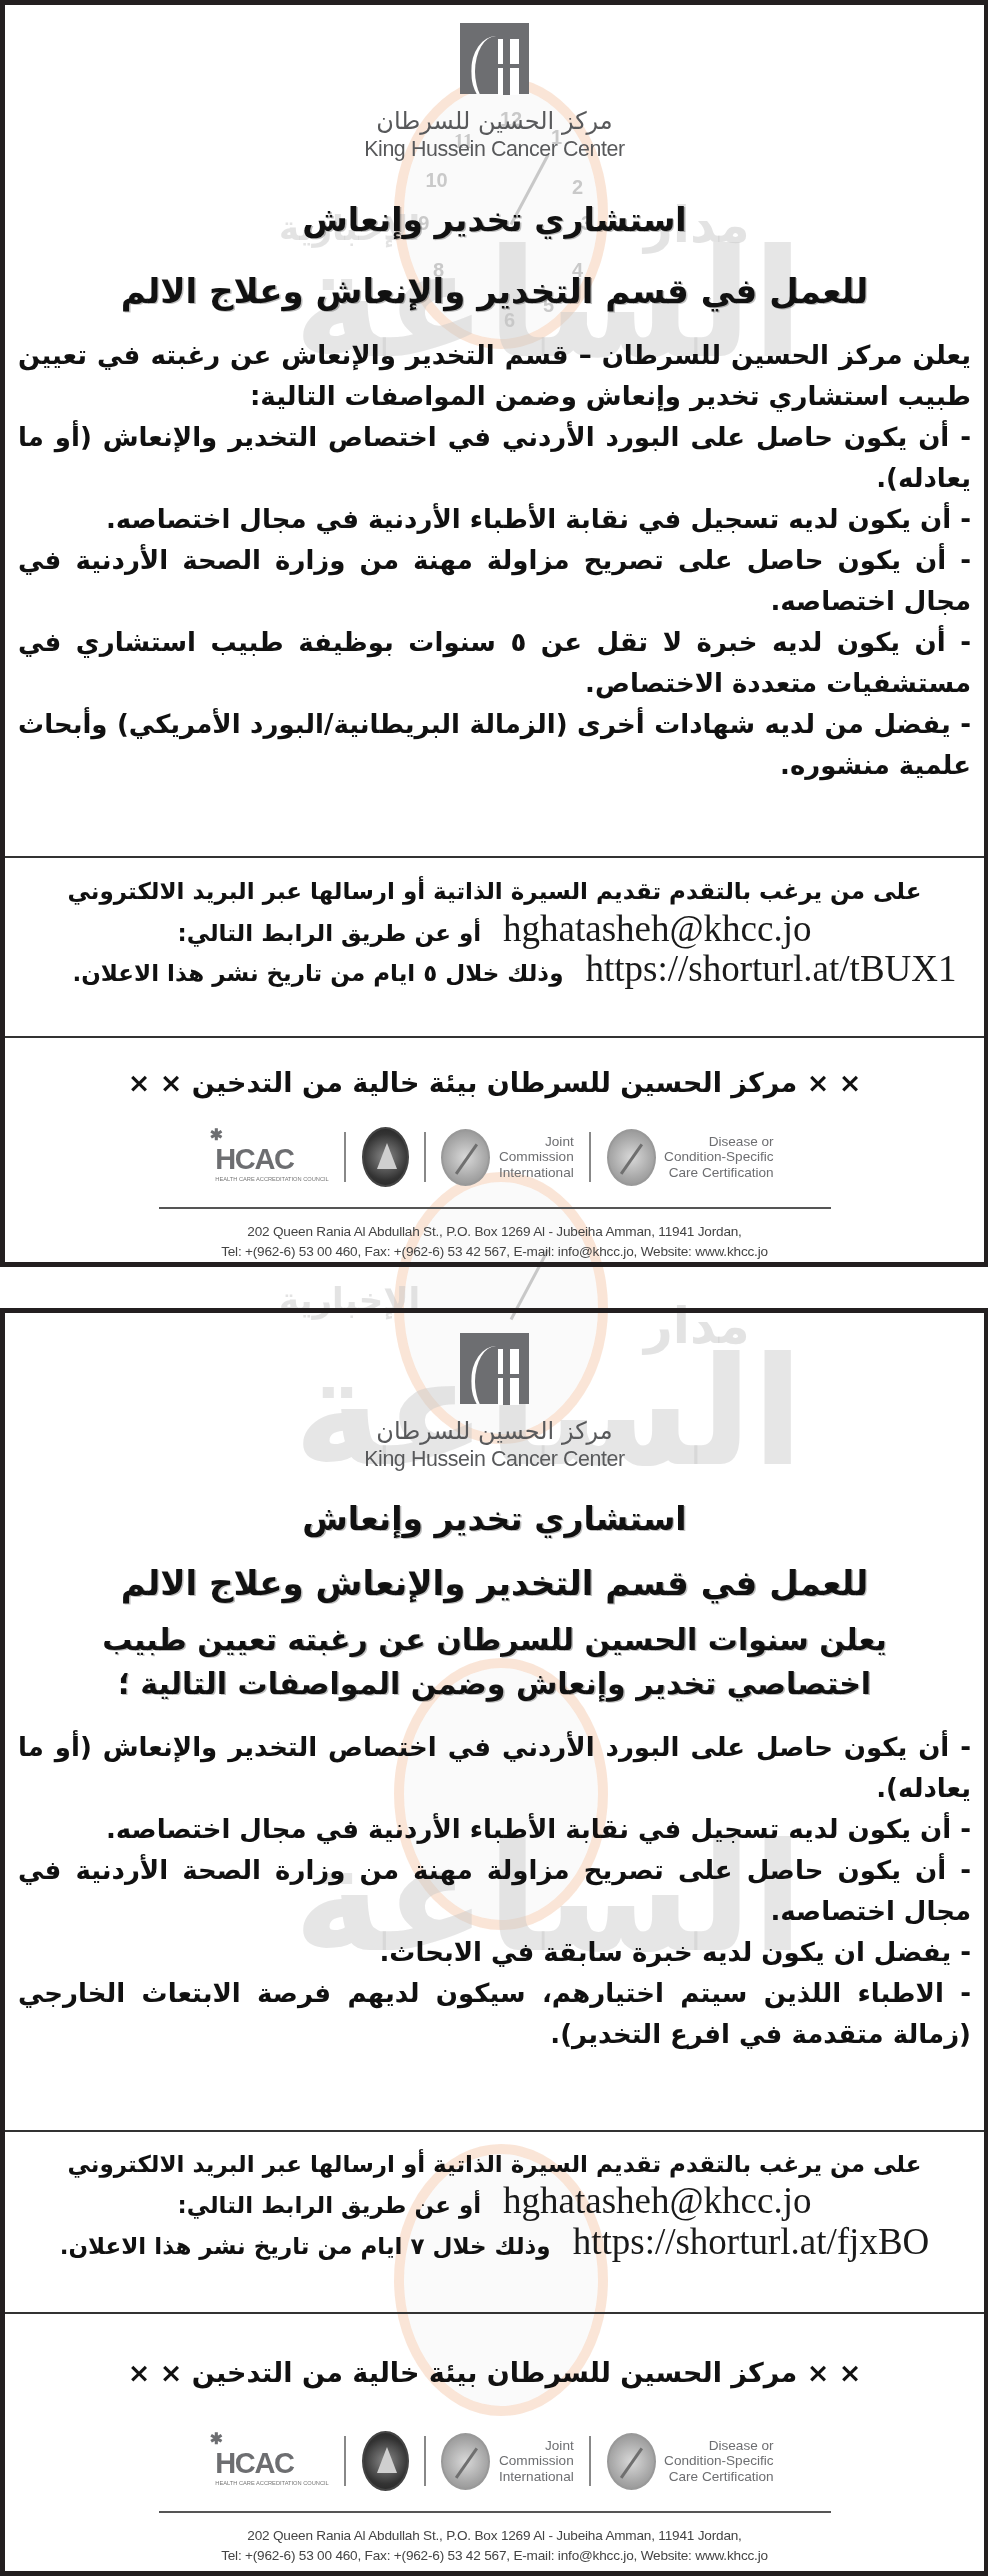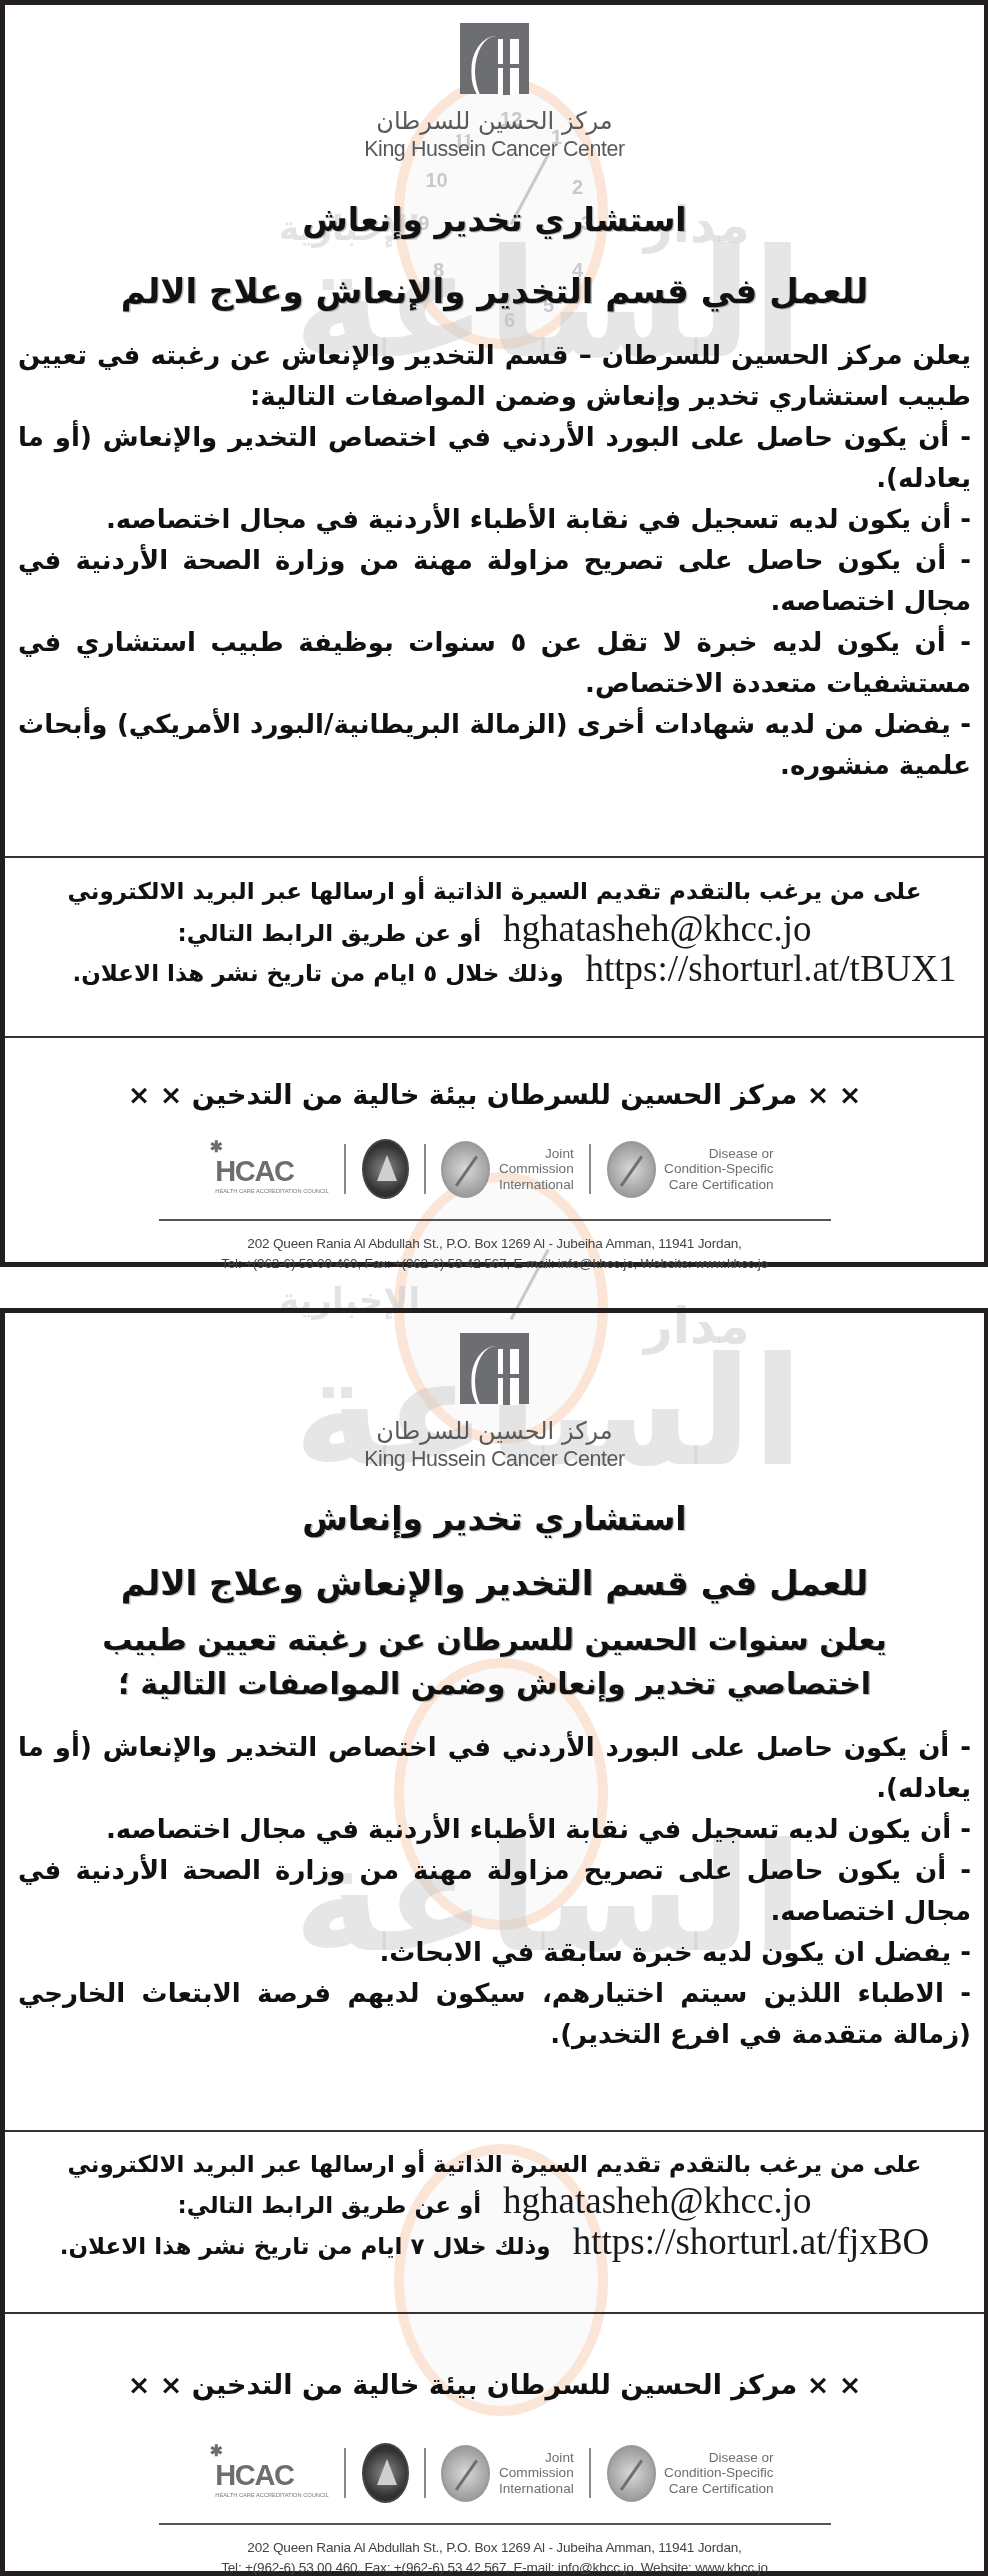--- a/index.html
+++ b/index.html
@@ -180,21 +180,20 @@
     margin-left: 14px;
   }
 
   .smoke-free {
     text-align: center;
     direction: rtl;
     font-family: "DejaVu Sans", sans-serif;
     font-weight: bold;
     font-size: 27px;
     color: #111111;
-    margin-top: 12px;
   }
   .certs {
     display: flex;
     justify-content: center;
     align-items: center;
     gap: 0;
     margin-top: 29px;
   }
   .cert-item {
     display: flex;

